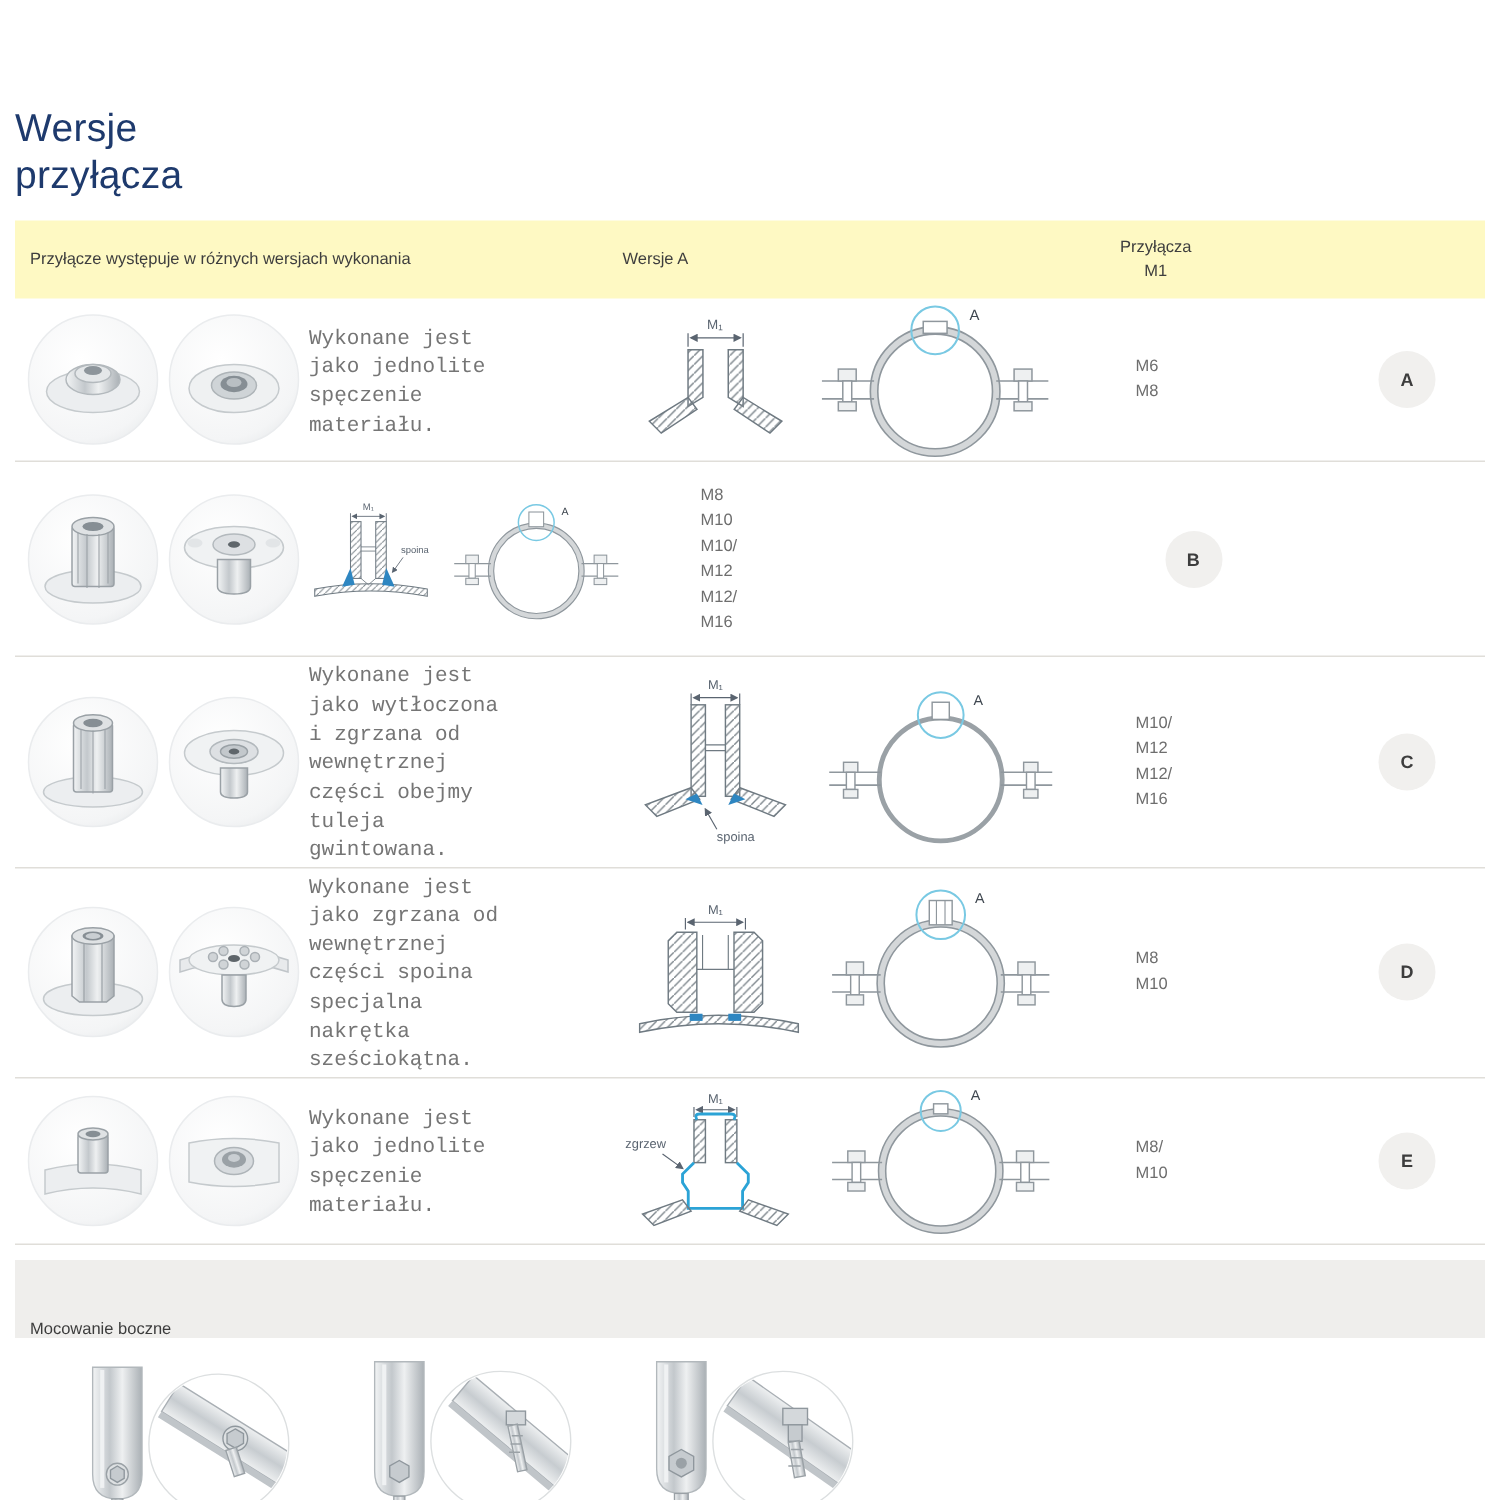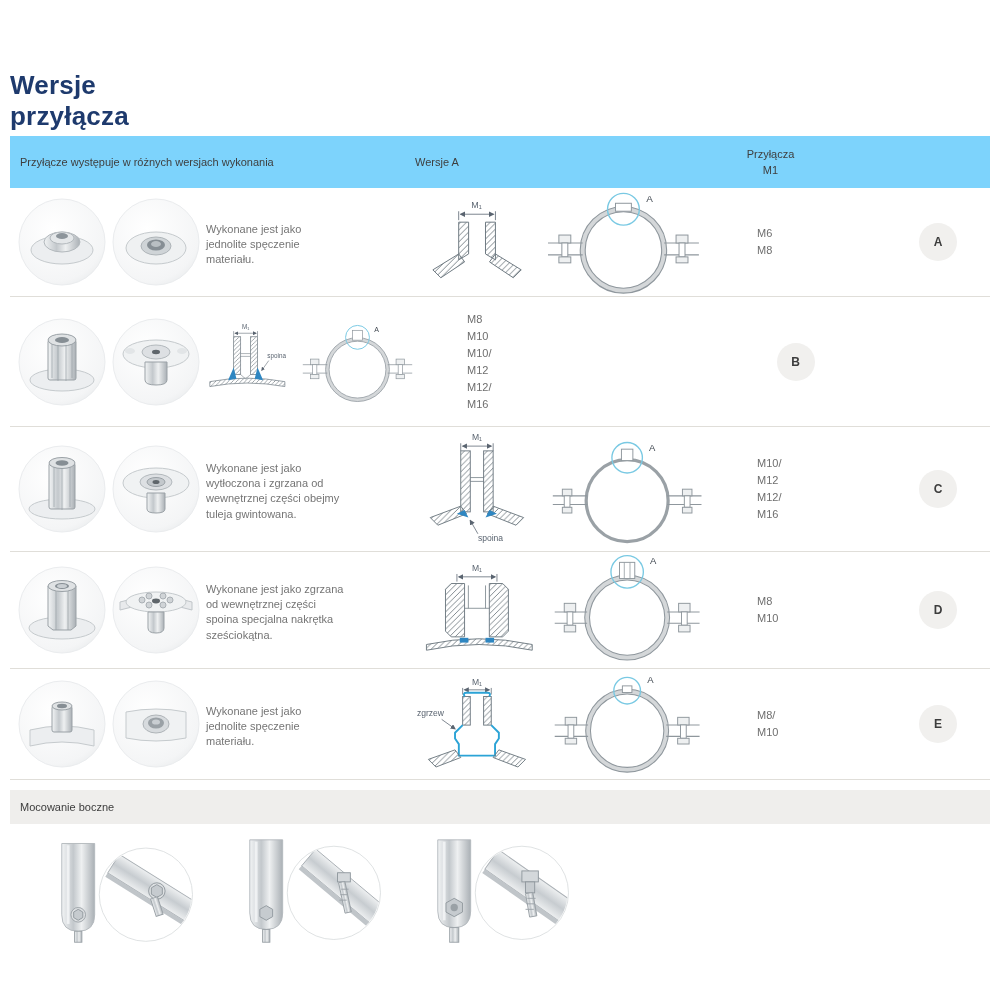--- a/index.html
+++ b/index.html
@@ -1,48 +1,48 @@
 <!DOCTYPE html>
 <html><head>
 <meta charset="utf-8">
 <style>
   * { margin:0; padding:0; box-sizing:border-box; }
   html,body { width:1000px; height:1000px; background:#fff;
     font-family:"Liberation Sans", sans-serif; }
   .page { width:1000px; padding:0 10px; }
 
-  .title { margin-top:70px; font-size:26px; font-weight:bold; color:#1e3a6d;
+  .title { margin-top:70px; font-size:26px; font-weight:normal; color:#1e3a6d;
     line-height:1.18; letter-spacing:.2px; }
 
   
-  .thead { margin-top:5px; background:#7dd3fc; height:52px;
+  .thead { margin-top:16px; background:#fef9c3; height:52px;
     display:grid; grid-template-columns:405px 290px 155px 130px;
     align-items:center; font-size:11px; color:#3e3e3e; }
   .thead .c1 { padding-left:10px; }
   .thead .c3 { text-align:center; padding-right:24px; line-height:1.5; }
   .thead .c4 { text-align:center; padding-left:26px; line-height:1.5; }
 
   .trow { display:grid; grid-template-columns:190px 215px 290px 155px 130px;
     border-bottom:1px solid #e0ded9; align-items:center; }
   .r-a { min-height:108px; } .r-b { min-height:130px; } .r-c { min-height:125px; }
   .r-d { min-height:112px; } .r-e { min-height:110px; }
 
   .photos { display:flex; gap:6px; align-items:center; padding-left:8px; }
-  .desc { font-size:11px; color:#757575; line-height:1.38; padding:4px 70px 0 6px;
-    align-self:center; }
+  .desc { font-size:14px; color:#757575; line-height:1.38; padding:4px 70px 0 6px;
+    align-self:center;font-family:Liberation Mono, monospace; }
   .draws { display:flex; gap:6px; align-items:flex-end; }
   .sizes { padding-left:52px; font-size:11px; color:#6e6e6e; line-height:1.55; }
   .sizes span { display:block; }
   .badgec { display:flex; justify-content:center; align-items:center; padding-left:26px; }
   .badge { width:38px; height:38px; border-radius:50%; background:#f1f0ee;
     display:flex; align-items:center; justify-content:center;
     font-size:12px; font-weight:bold; color:#3d3d3d; }
 
-  .band { margin-top:10px; background:#efeeec; height:34px; display:flex;
-    align-items:center; padding-left:10px; font-size:11px; color:#3c3c3c; }
+  .band { margin-top:10px; background:#efeeec; height:52px; display:flex;
+    align-items:flex-end; padding-left:10px; font-size:11px; color:#3c3c3c; }
 
   .bphotos { margin-top:8px; padding-left:28px; display:flex; gap:28px; }
 
   svg text { font-family:"Liberation Sans", sans-serif; }
   .dtxt { font-size:9px; fill:#5a6470; }
   .atxt { font-size:10px; fill:#3f4750; }
 </style>
 </head>
 <body>
 

